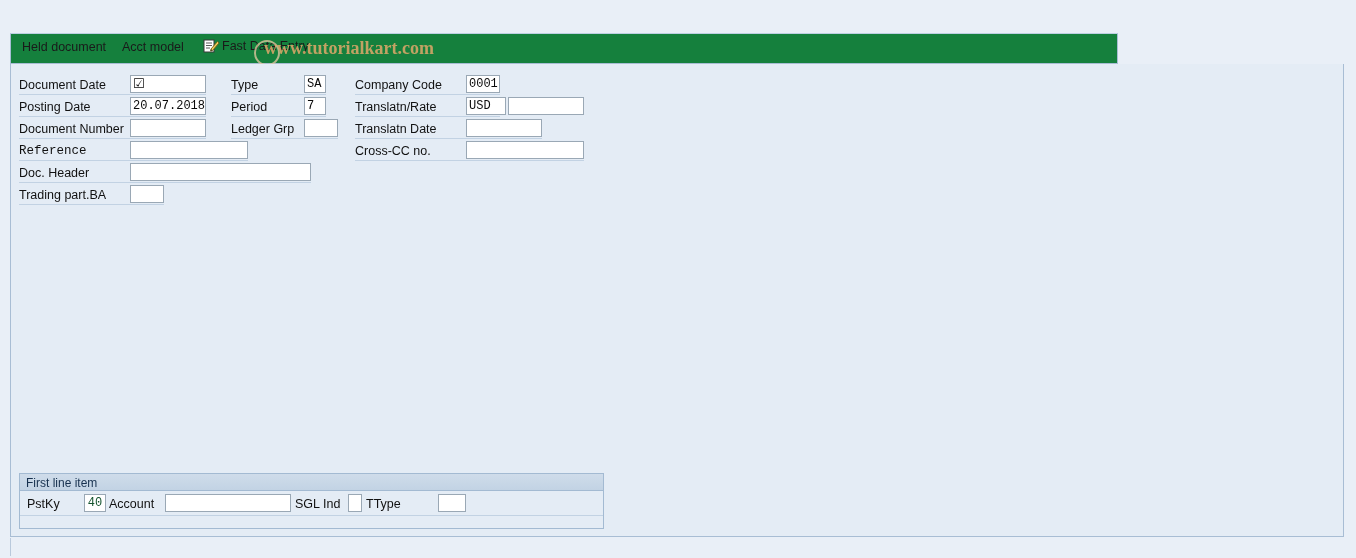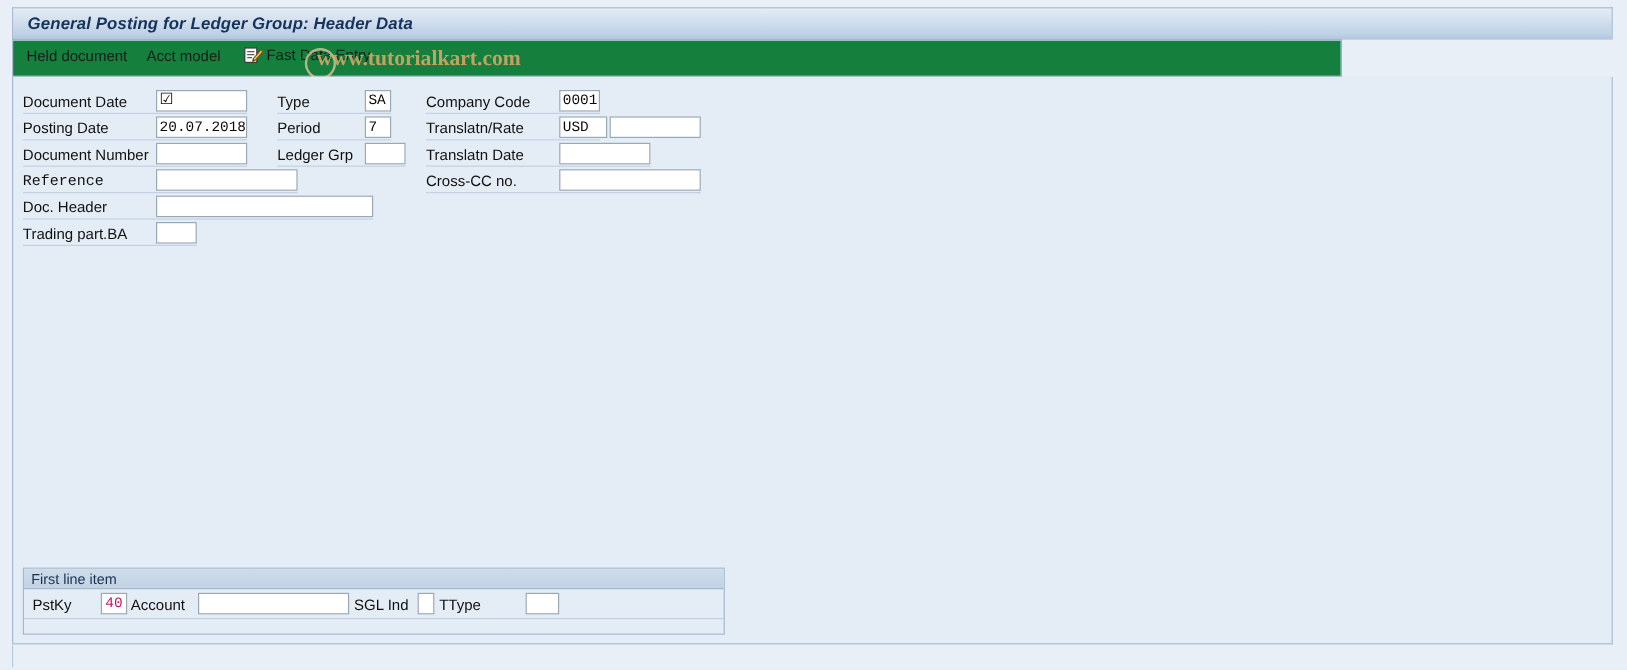--- a/index.html
+++ b/index.html
@@ -201,43 +201,40 @@
   }
   .fli-input {
     position: absolute;
     top: 3px;
     height: 18px;
     background: #ffffff;
     border: 1px solid #9aa8b5;
     box-sizing: border-box;
     font-family: "Liberation Mono", "DejaVu Sans Mono", monospace;
     font-size: 12px;
-    color: #be185d;
+    color: #14532d;
     line-height: 16px;
     padding: 0 2px;
     outline: none;
   }
 
   
   #status-bar {
     position: absolute;
     left: 10px; top: 538px;
     width: 1334px; height: 18px;
     background: #e9eff7;
     border-left: 1px solid #b9c9dc;
   }
 </style>
 </head>
 <body>
 
 <div id="app-window">
 
-  <div id="title-bar">
-    <div id="title-text">General Posting for Ledger Group: Header Data</div>
-  </div>
 
   <div id="toolbar">
     <div class="tb-item" id="tb-held">Held document</div>
     <div class="tb-item" id="tb-acct">Acct model</div>
     <div id="tb-fast-wrap">
       <span>
         <svg class="fde-icon" width="17" height="16" viewBox="0 0 17 16" xmlns="http://www.w3.org/2000/svg">
           <rect x="1" y="2" width="10" height="12" fill="#ffffff" stroke="#3a3a3a" stroke-width="1"></rect>
           <line x1="3" y1="5" x2="9" y2="5" stroke="#5a5a5a" stroke-width="1"></line>
           <line x1="3" y1="7.5" x2="9" y2="7.5" stroke="#5a5a5a" stroke-width="1"></line>

